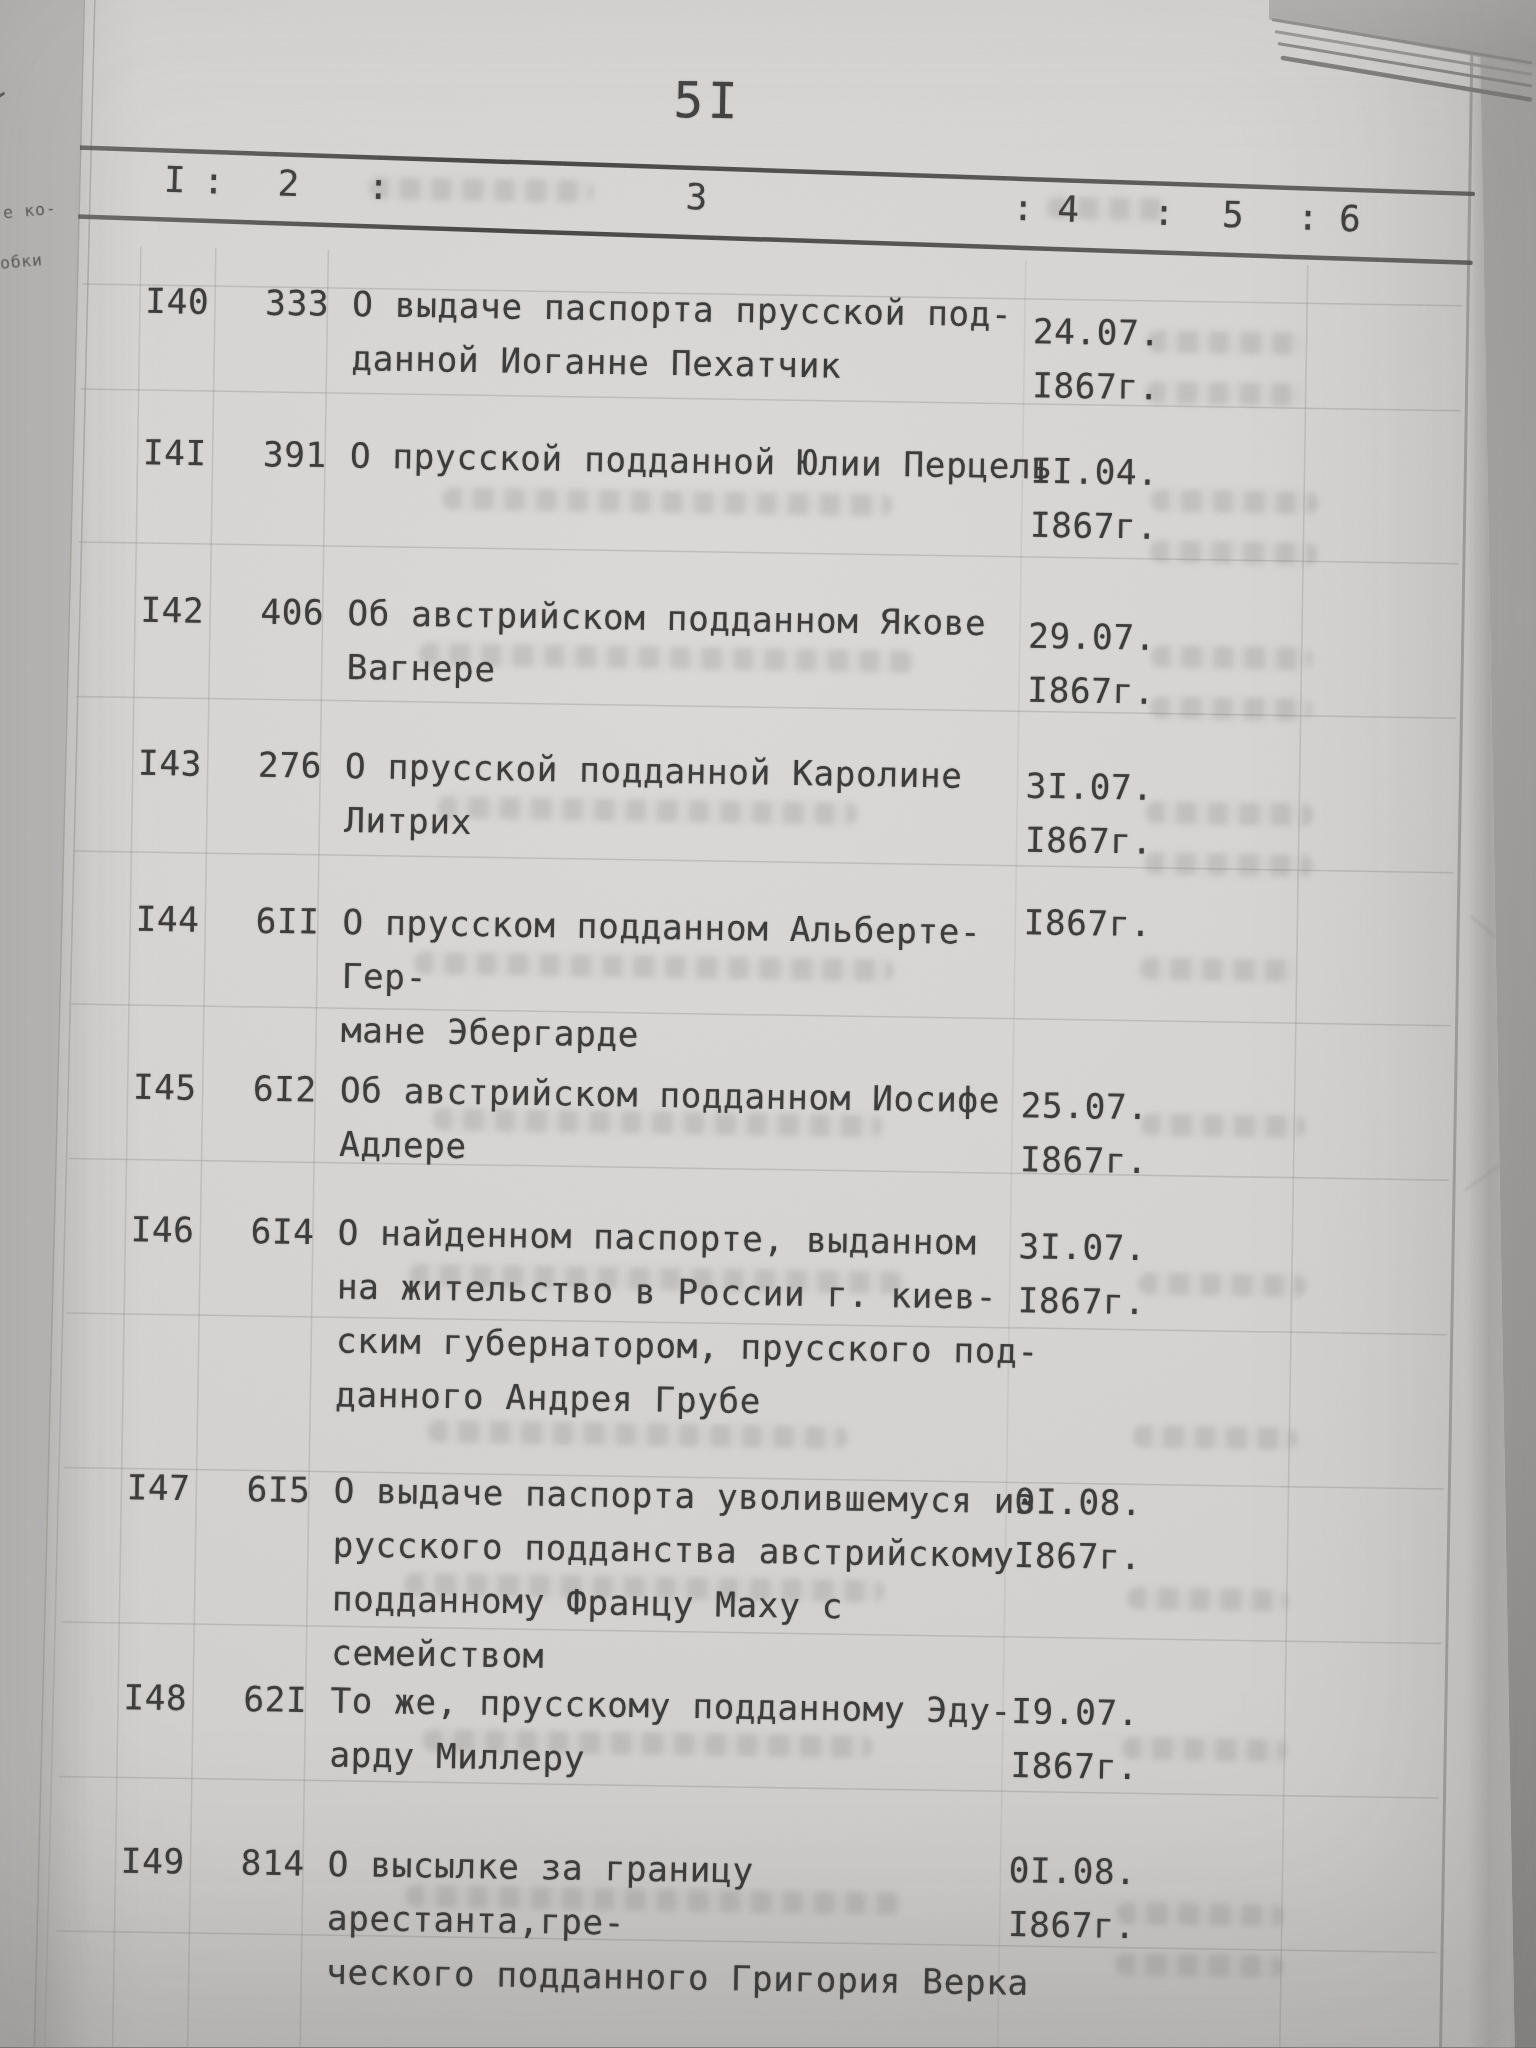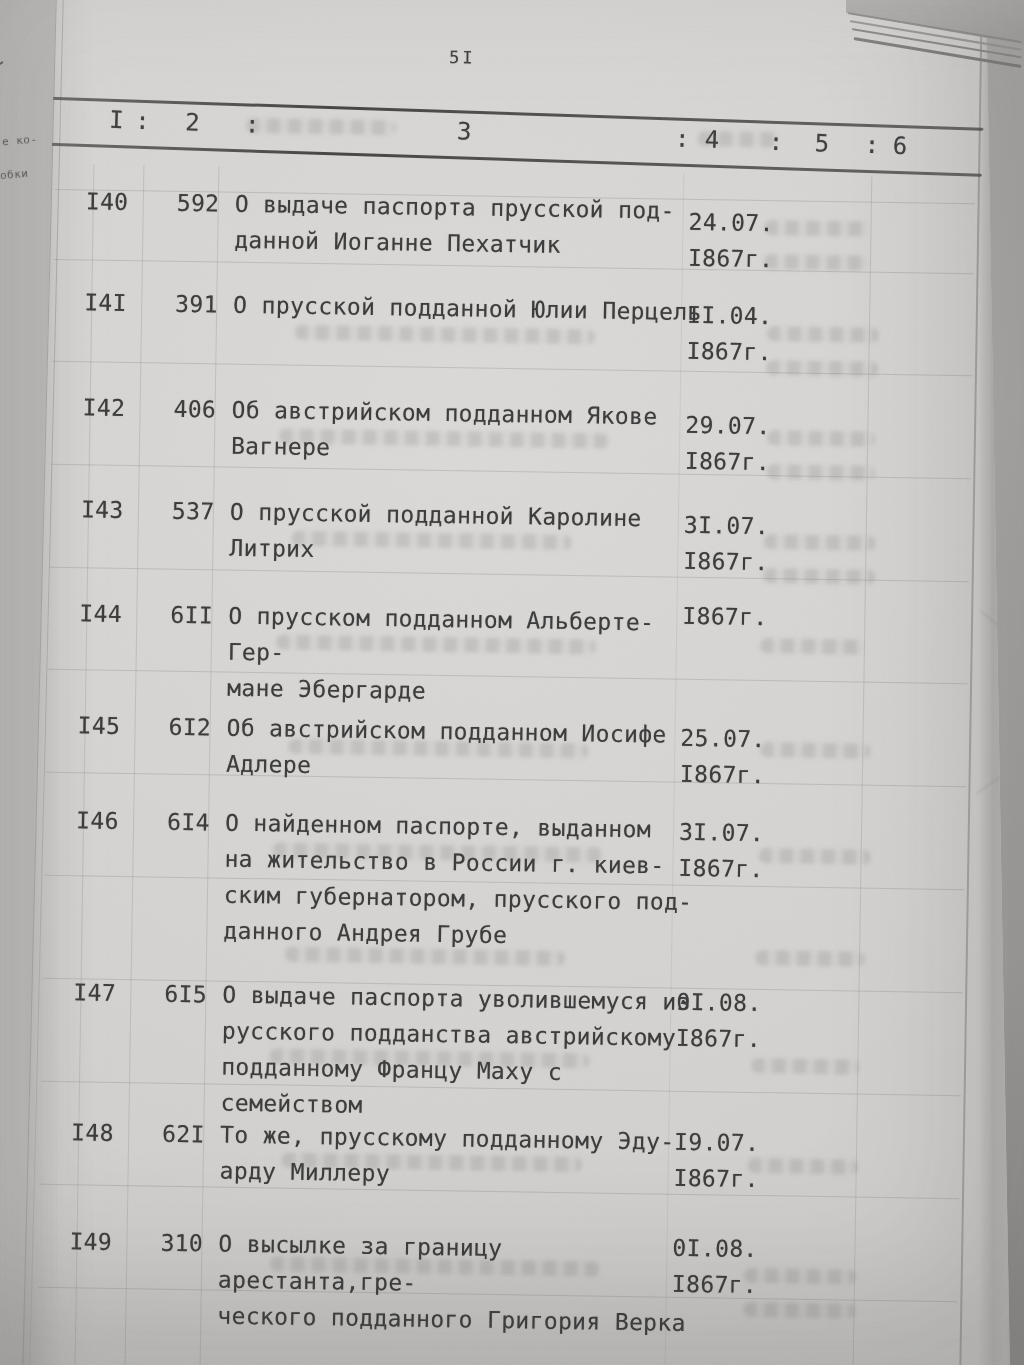--- a/index.html
+++ b/index.html
@@ -31,28 +31,28 @@
         transform:rotate(.9deg);transform-origin:top left;filter:blur(.5px);}
   .wrinkle{position:absolute;width:46px;height:1px;background:rgba(120,118,116,.35);filter:blur(1px);}
   
   .corner{position:absolute;left:846px;top:0;width:178px;height:52px;
         background:linear-gradient(180deg,#b1afad,#a5a3a1);
         clip-path:polygon(0 0,100% 0,100% 86%,0 25%);}
   .stackline{position:absolute;height:2px;transform:rotate(9.5deg);transform-origin:0 0;border-radius:2px;}
   
   .content{position:absolute;left:0;top:0;width:1024px;height:1365px;
         transform:rotate(0.9deg);transform-origin:0 0;}
-  .pageno{position:absolute;left:450px;top:40px;font-size:17px;letter-spacing:3px;color:#3d3d3d;
+  .pageno{position:absolute;left:450px;top:40px;font-size:33px;letter-spacing:3px;color:#3d3d3d;
         text-shadow:0 0 1px rgba(56,56,56,.5);}
   .hline{position:absolute;left:58px;width:920px;height:1px;background:rgba(128,126,124,.30);}
   .vline{position:absolute;top:163px;height:1202px;width:1px;background:rgba(148,146,144,.34);}
   .row{position:absolute;left:0;width:100%;}
   .cell{position:absolute;top:0;white-space:pre-line;font-size:23px;line-height:36px;color:#383838;
         letter-spacing:.35px;text-shadow:0 0 1px rgba(56,56,56,.45);}
-  .no{left:89px;} .file{left:180px;} .title{left:238px;width:474px;} .date{left:692px;width:130px;}
+  .no{left:100px;} .file{left:180px;} .title{left:238px;width:474px;} .date{left:692px;width:130px;}
   
   .header{position:absolute;left:0;top:0;width:1024px;height:200px;
         transform:rotate(1.9deg);transform-origin:55px 95px;}
   .rule{position:absolute;left:48px;width:936px;height:3px;border-radius:2px;
         background:linear-gradient(90deg,rgba(66,64,62,.72),rgba(48,46,44,.88) 30%,rgba(70,68,66,.78));}
   .hlab{position:absolute;top:104px;font-size:24px;color:#3c3c3c;letter-spacing:.3px;
         text-shadow:0 0 1px rgba(56,56,56,.45);}
   
   .g{position:absolute;height:15px;border-radius:7px;
      background:repeating-linear-gradient(90deg,rgba(106,104,102,.20) 0 13px,rgba(106,104,102,.04) 13px 21px);
@@ -128,21 +128,21 @@
       <i class="g" style="left:286px;top:1044px;width:320px"></i>
       <i class="g" style="left:768px;top:1046px;width:108px"></i>
       <i class="g" style="left:300px;top:1148px;width:300px"></i>
       <i class="g" style="left:766px;top:1146px;width:110px"></i>
       <i class="g" style="left:290px;top:1252px;width:330px"></i>
       <i class="g" style="left:764px;top:1256px;width:112px"></i>
       <i class="g" style="left:764px;top:1290px;width:112px"></i>
 
       <div class="row" style="top:182px">
         <span class="cell no">I40</span>
-        <span class="cell file">592</span>
+        <span class="cell file">333</span>
         <span class="cell title">О выдаче паспорта прусской под-
 данной Иоганне Пехатчик</span>
         <span class="cell date" style="top:11px">24.07.
 I867г.</span>
       </div>
       <div class="row" style="top:283px">
         <span class="cell no">I4I</span>
         <span class="cell file">391</span>
         <span class="cell title">О прусской подданной Юлии Перцель</span>
         <span class="cell date" style="top:3px">II.04.
@@ -151,21 +151,21 @@
       <div class="row" style="top:388px">
         <span class="cell no">I42</span>
         <span class="cell file">406</span>
         <span class="cell title">Об австрийском подданном Якове
 Вагнере</span>
         <span class="cell date" style="top:8px">29.07.
 I867г.</span>
       </div>
       <div class="row" style="top:490px">
         <span class="cell no">I43</span>
-        <span class="cell file">537</span>
+        <span class="cell file">276</span>
         <span class="cell title">О прусской подданной Каролине
 Литрих</span>
         <span class="cell date" style="top:6px">3I.07.
 I867г.</span>
       </div>
       <div class="row" style="top:594px">
         <span class="cell no">I44</span>
         <span class="cell file">6II</span>
         <span class="cell title">О прусском подданном Альберте-Гер-
 мане Эбергарде</span>
@@ -201,21 +201,21 @@
       <div class="row" style="top:1113px">
         <span class="cell no">I48</span>
         <span class="cell file">62I</span>
         <span class="cell title">То же, прусскому подданному Эду-
 арду Миллеру</span>
         <span class="cell date" style="top:0px">I9.07.
 I867г.</span>
       </div>
       <div class="row" style="top:1222px">
         <span class="cell no">I49</span>
-        <span class="cell file">310</span>
+        <span class="cell file">814</span>
         <span class="cell title">О высылке за границу арестанта,гре-
 ческого подданного Григория Верка</span>
         <span class="cell date" style="top:-3px">0I.08.
 I867г.</span>
       </div>
     </div>
 
     <div class="header">
       <div class="rule" style="top:97px"></div>
       <div class="rule" style="top:143px"></div>

